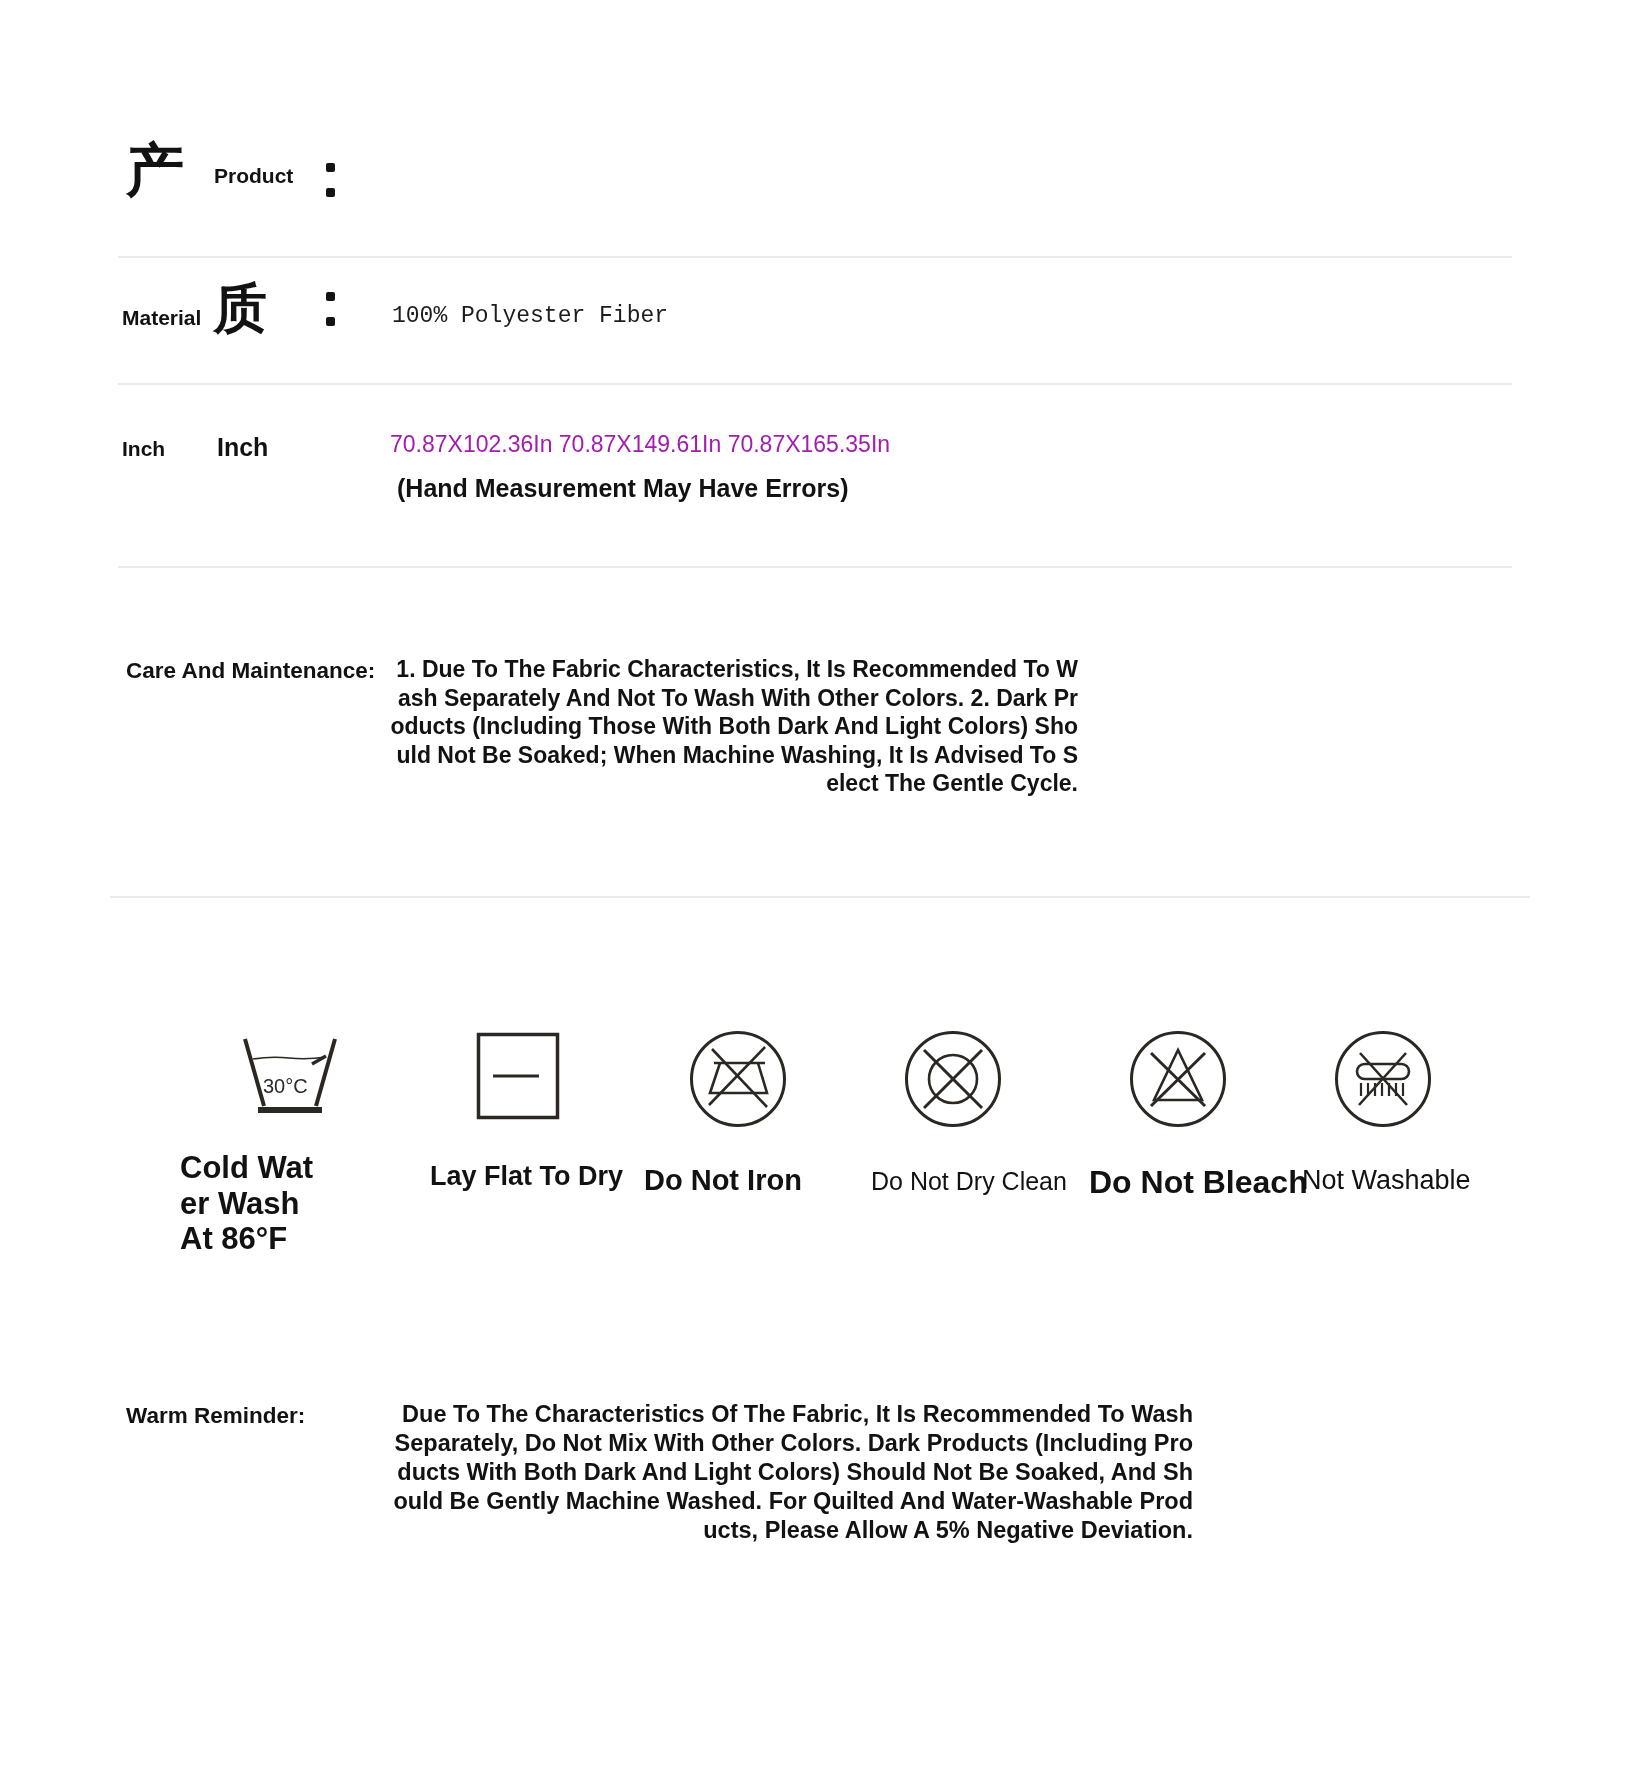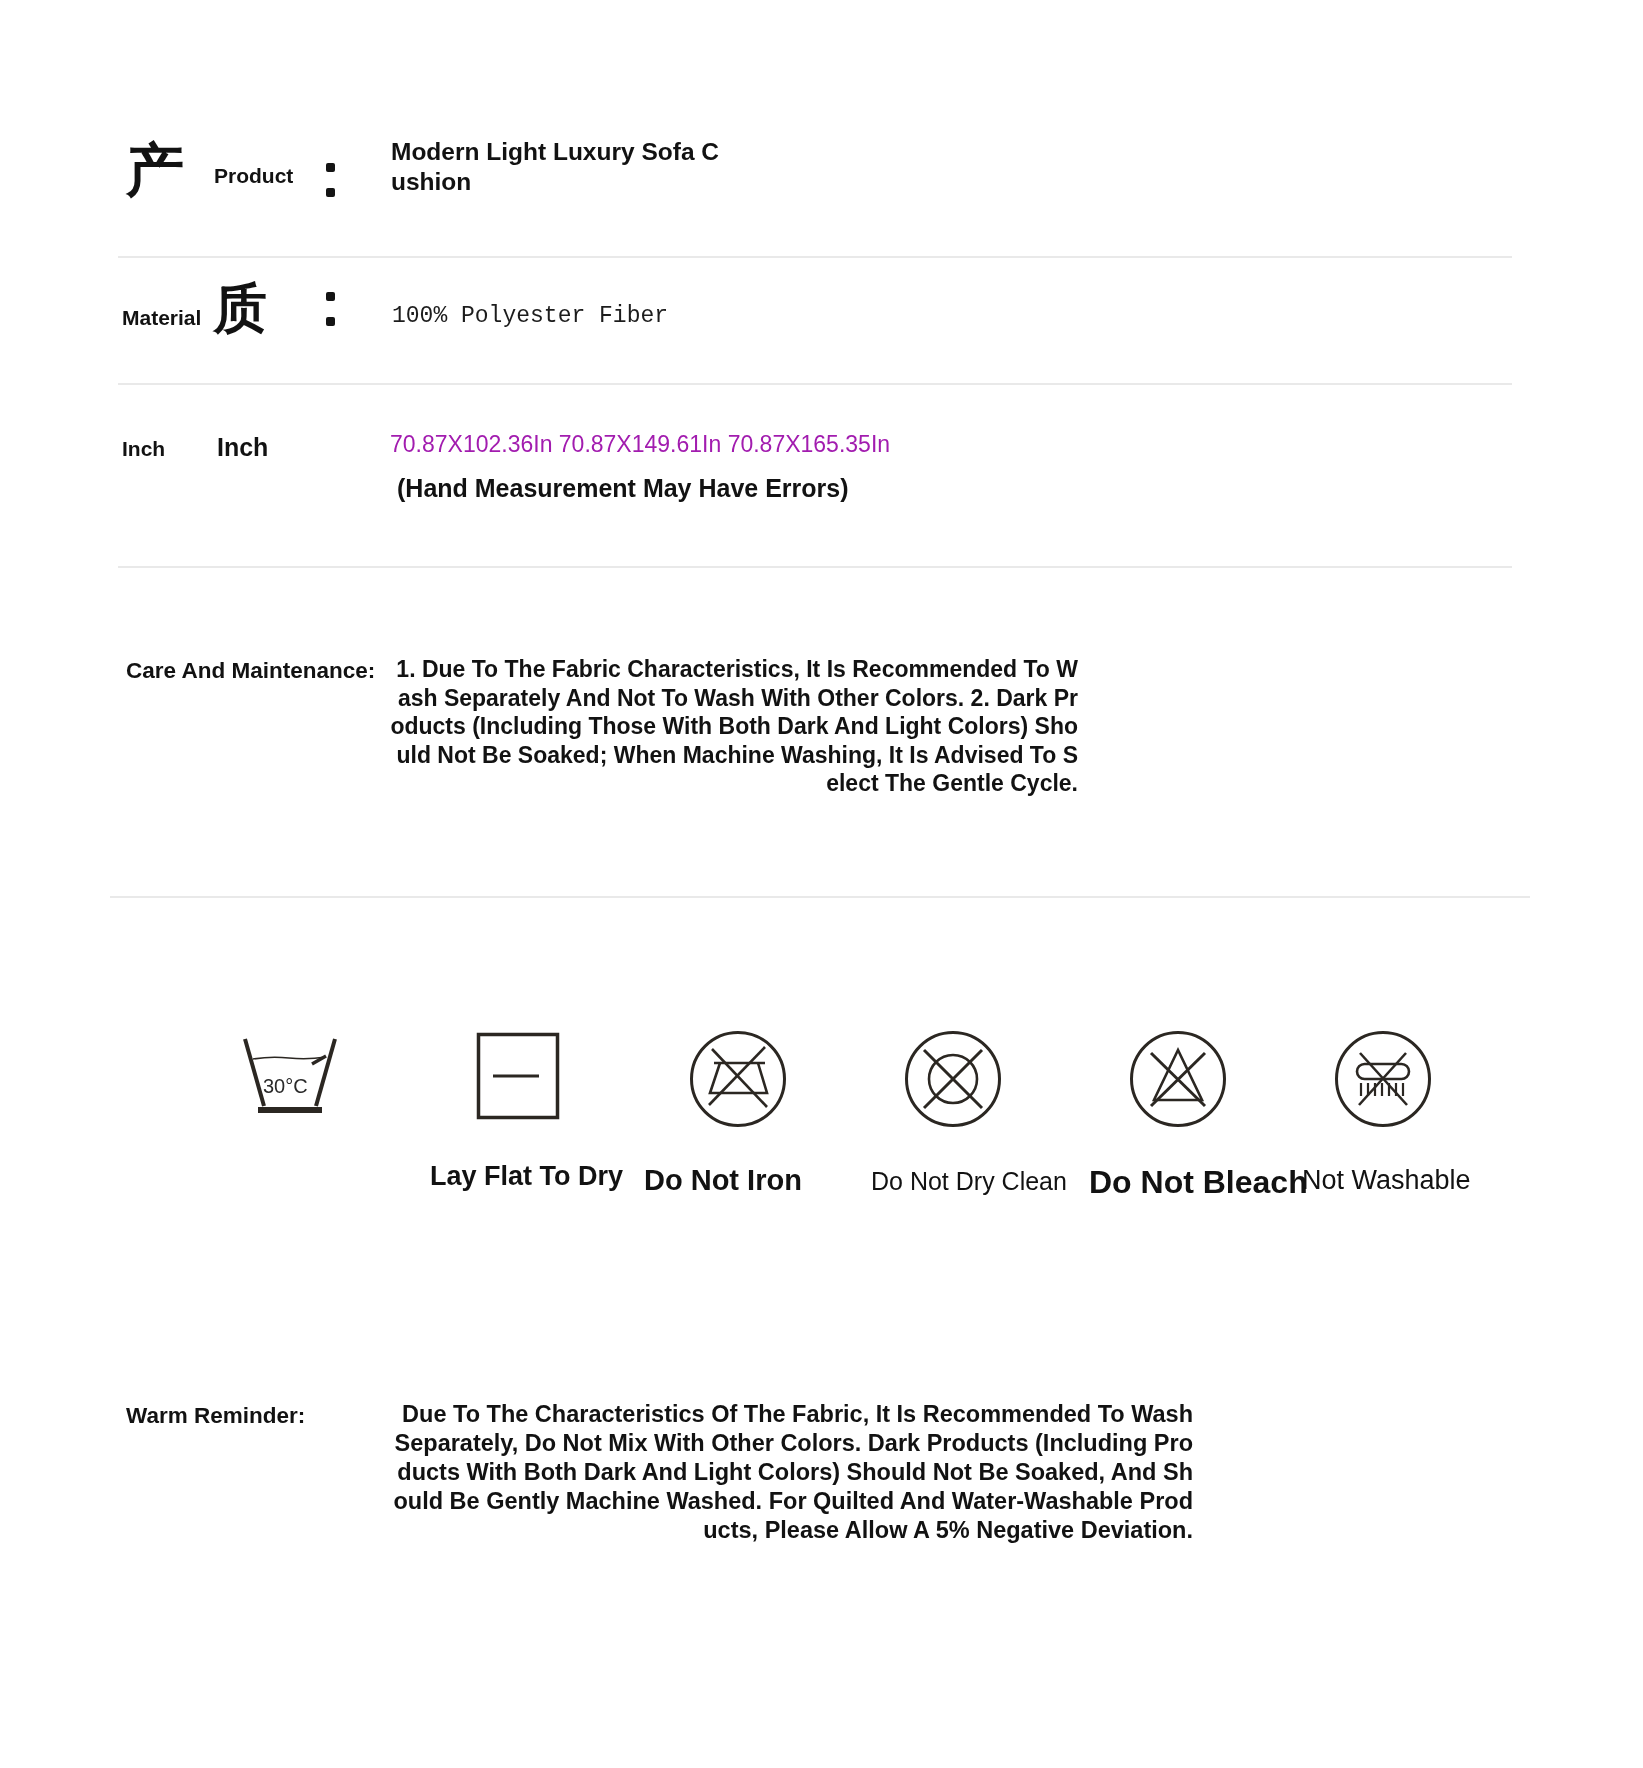--- a/index.html
+++ b/index.html
@@ -67,21 +67,20 @@
 <body>
 
 <div id="page">
 
   <div class="abs cn-product">产</div>
   <div class="abs product-label bold">Product</div>
   <div class="abs colon colon-1">
     <span class="dot"></span>
       <span class="dot"></span>
   </div>
-  <div class="abs product-title">Modern Light Luxury Sofa Cushion</div>
 
   <div class="divider" style="top:256px"></div>
 
   <div class="abs material-label">Material</div>
   <div class="abs cn-material">质</div>
   <div class="abs colon colon-2">
     <span class="dot"></span>
       <span class="dot"></span>
   </div>
   <div class="abs material-value">100% Polyester Fiber</div>
@@ -161,20 +160,21 @@
       <g fill="none" stroke="#2b2722">
         <circle cx="50" cy="50" r="46.5" stroke-width="3"></circle>
         <rect x="24" y="35" width="52" height="15" rx="7.5" stroke-width="2.6"></rect>
         <path d="M28,54 L28,67 M35,54 L35,67 M42,54 L42,67 M49,54 L49,67 M56,54 L56,67 M63,54 L63,67 M70,54 L70,67" stroke-width="2.2"></path>
         <path d="M27,24 L74,76" stroke-width="2.6"></path>
         <path d="M73,24 L26,76" stroke-width="2.6"></path>
       </g>
     </svg>
   </div>
 
+  <div class="abs lbl-cold">Cold Water Wash At 86°F</div>
   <div class="abs lbl-layflat">Lay Flat To Dry</div>
   <div class="abs lbl-iron">Do Not Iron</div>
   <div class="abs lbl-dryclean">Do Not Dry Clean</div>
   <div class="abs lbl-bleach">Do Not Bleach</div>
   <div class="abs lbl-notwash">Not Washable</div>
 
   <div class="abs warm-label">Warm Reminder:</div>
   <div class="abs warm-text">Due To The Characteristics Of The Fabric, It Is Recommended To Wash Separately, Do Not Mix With Other Colors. Dark Products (Including Products With Both Dark And Light Colors) Should Not Be Soaked, And Should Be Gently Machine Washed. For Quilted And Water-Washable Products, Please Allow A 5% Negative Deviation.</div>
 
 </div>

